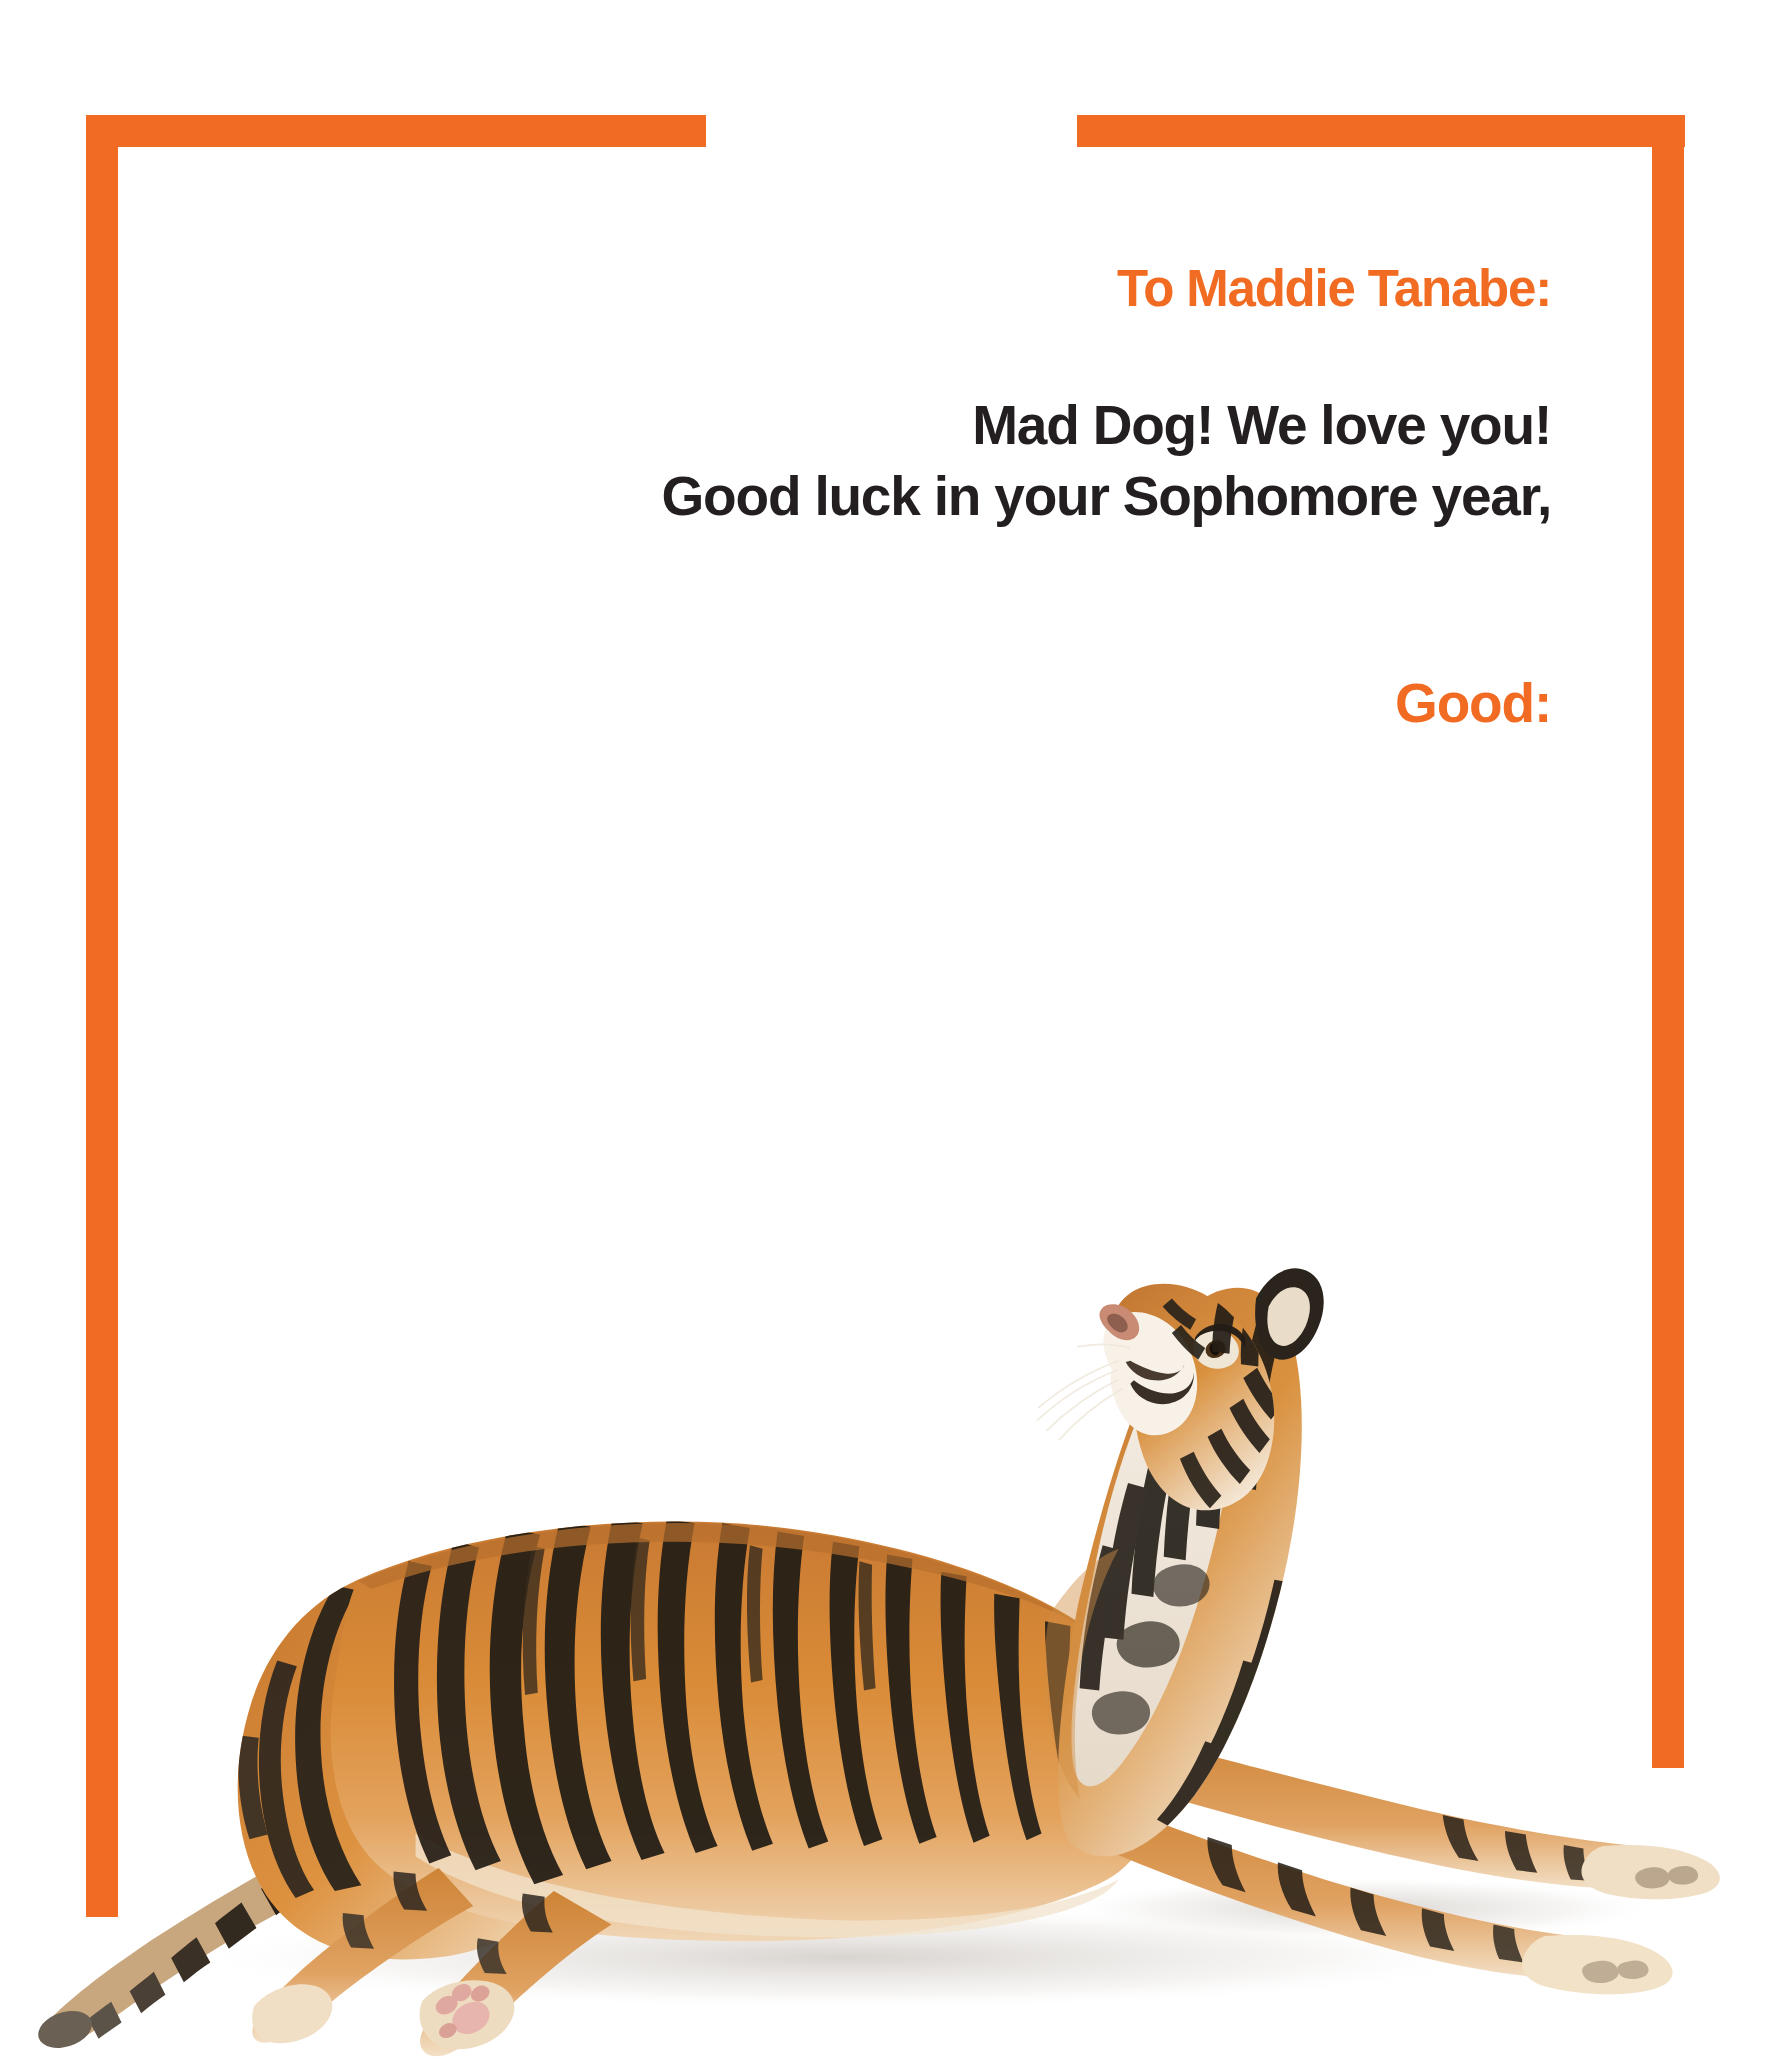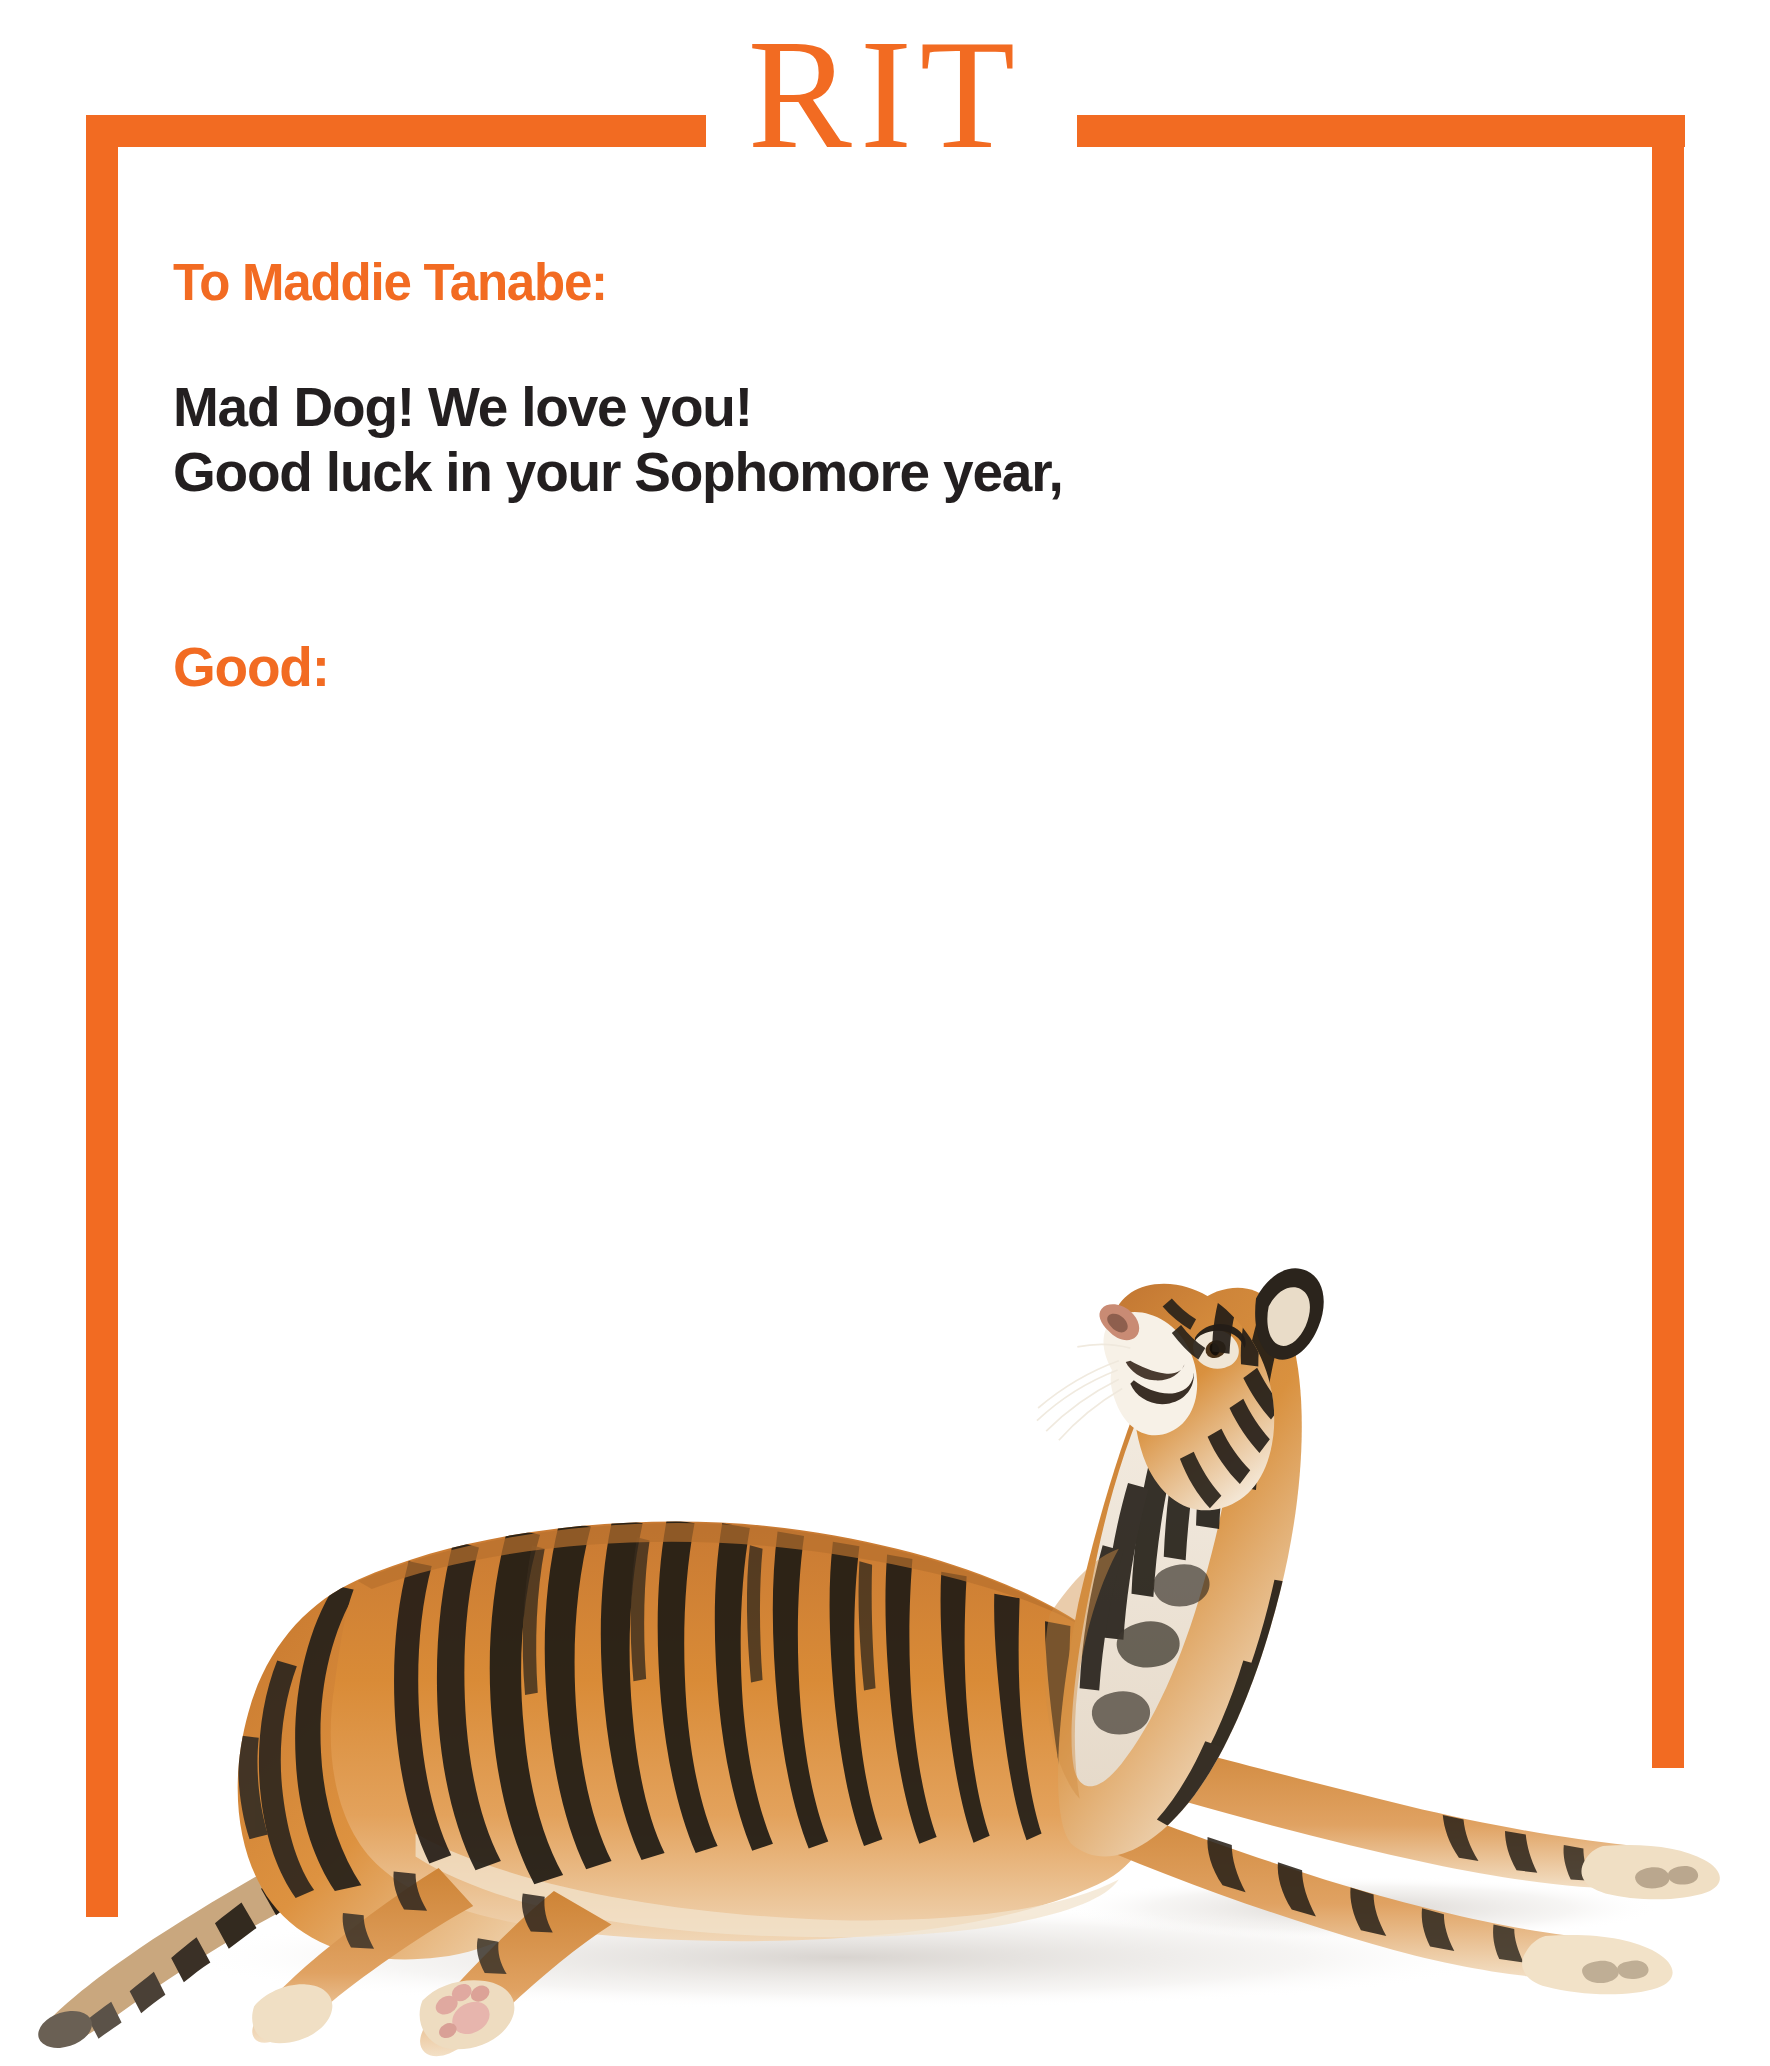--- a/index.html
+++ b/index.html
@@ -51,22 +51,23 @@
     left: 173px;
     top: 254px;
     width: 1384px;
   }
   .msg-line {
     font-family: "Liberation Sans", sans-serif;
     font-weight: 700;
     font-size: 55px;
     line-height: 65px;
     letter-spacing: -1.2px;
-    margin: 0;
+    margin: 6px;
     white-space: nowrap;
+    text-align: right;
   }
   .orange { color: #F26B22; }
   .dark   { color: #231F20; }
 
   #recipient-line { font-size: 51px; line-height: 58px; }
   .spacer-md { height: 63px; }
   .spacer-lg { height: 65px; }
 
   
   #tiger-photo {
@@ -82,21 +83,20 @@
 </head>
 <body>
 
 <div id="card">
 
   <div class="frame-seg" id="frame-top-left"></div>
   <div class="frame-seg" id="frame-top-right"></div>
   <div class="frame-seg" id="frame-left"></div>
   <div class="frame-seg" id="frame-right"></div>
 
-  <div id="rit-wordmark">RIT</div>
 
   <div id="message-block">
     <p class="msg-line orange" id="recipient-line">To Maddie Tanabe:</p>
 
     <div class="spacer-md"></div>
 
     <p class="msg-line dark">Mad Dog! We love you!</p>
     <p class="msg-line dark">Good luck in your Sophomore year,</p>
 
     <div class="spacer-lg"></div>

